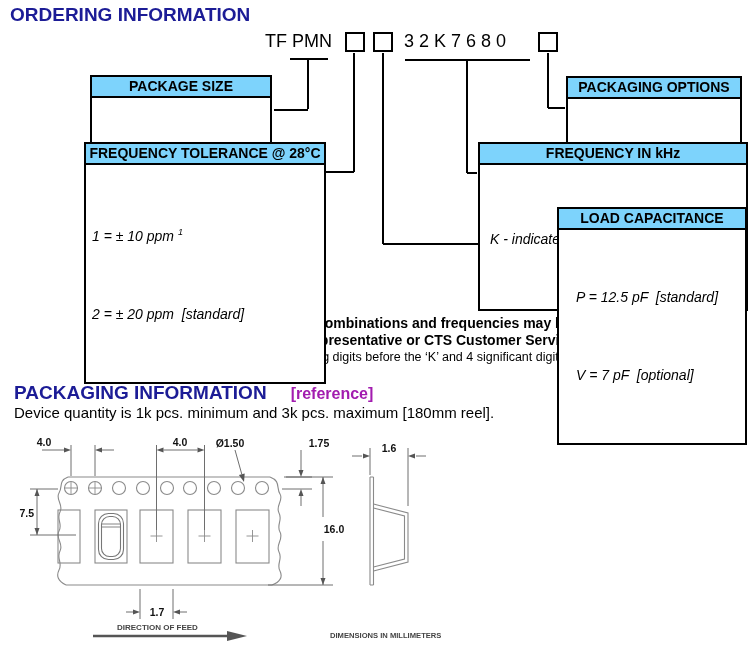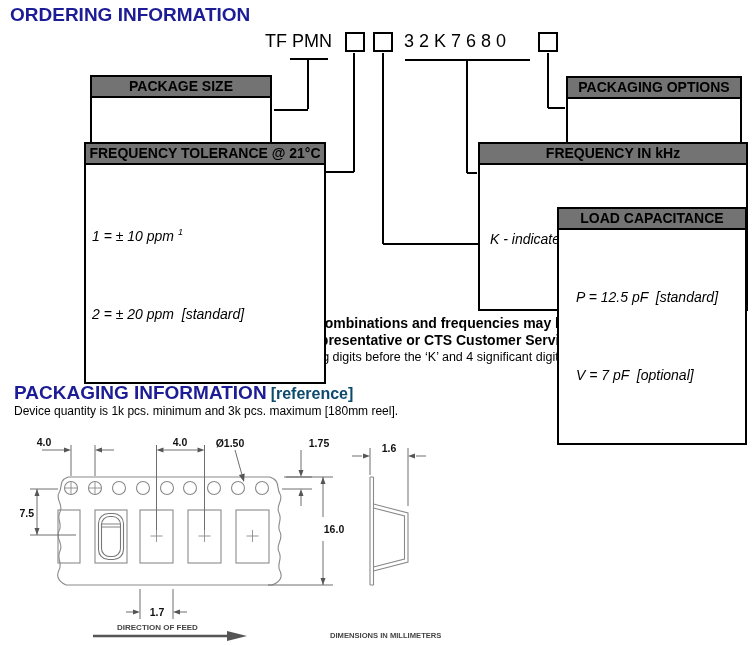--- a/index.html
+++ b/index.html
@@ -1,32 +1,32 @@
 <!DOCTYPE html>
 <html><head>
 <meta charset="utf-8">
 <style>
   html,body{margin:0;padding:0;background:#fff;}
   #page{position:relative;width:756px;height:646px;background:#fff;
         font-family:"Liberation Sans",sans-serif;color:#000;overflow:hidden;}
   .abs{position:absolute;}
   .svglayer{position:absolute;left:0;top:0;}
   h1.sec{font-size:19px;font-weight:bold;color:#1c1c96;margin:0;letter-spacing:0;}
-  .ref{font-size:16px;font-weight:bold;color:#0c4a6e;margin-left:4px;}
+  .ref{font-size:16px;font-weight:bold;color:#a21caf;margin-left:24px;}
   .pn{font-size:18px;font-weight:normal;white-space:pre;}
   .pnbox{position:absolute;width:16px;height:16px;border:2px solid #000;background:#fff;}
   .callout{position:absolute;border:2px solid #000;background:#fff;z-index:2;}
-  .callout .hd{background:#737373;border-bottom:2px solid #000;font-size:14px;font-weight:bold;
+  .callout .hd{background:#7dd3fc;border-bottom:2px solid #000;font-size:14px;font-weight:bold;
                text-align:center;padding:1px 3px 2px;white-space:nowrap;}
   .callout .bd{font-size:14px;line-height:26px;padding:2px 6px 3px;white-space:pre-wrap;font-style:italic;}
   .callout .bd.center{text-align:center;}
   .callout .bd sup{font-size:9px;vertical-align:6px;}
   .fnotes{font-size:12.5px;line-height:16px;white-space:pre-wrap;}
   .avail{font-size:14px;font-weight:bold;text-align:center;line-height:17px;}
-  .subtitle{font-size:12px;}
+  .subtitle{font-size:15px;}
   svg text{font-family:"Liberation Sans",sans-serif;}
   .dimtxt{font-size:10.5px;font-weight:600;fill:#111;}
   .smalltxt{fill:#444;font-weight:600;}
 </style>
 </head>
 <body>
 
 <div id="page">
 
   <svg class="svglayer" width="756" height="280" viewBox="0 0 756 280">
@@ -49,21 +49,21 @@
 
   <div class="callout" style="left:90px;top:75px;width:178px;">
     <div class="hd">PACKAGE SIZE</div>
     <div class="bd center">
       <div>PMN = 7.0mm x 1.5mm</div>
       <div>[Plastic Molded Narrow]</div>
     </div>
   </div>
 
   <div class="callout" style="left:84px;top:142px;width:238px;">
-    <div class="hd">FREQUENCY TOLERANCE @ 21°C</div>
+    <div class="hd">FREQUENCY TOLERANCE @ 28°C</div>
     <div class="bd">
       <div><span>1 = ± 10 ppm </span><sup>1</sup></div>
       <div>2 = ± 20 ppm  [standard]</div>
     </div>
   </div>
 
   <div class="callout" style="left:566px;top:76px;width:172px;">
     <div class="hd">PACKAGING OPTIONS</div>
     <div class="bd" style="padding-left:12px;">
       <div>T - 1k pcs./reel</div>

